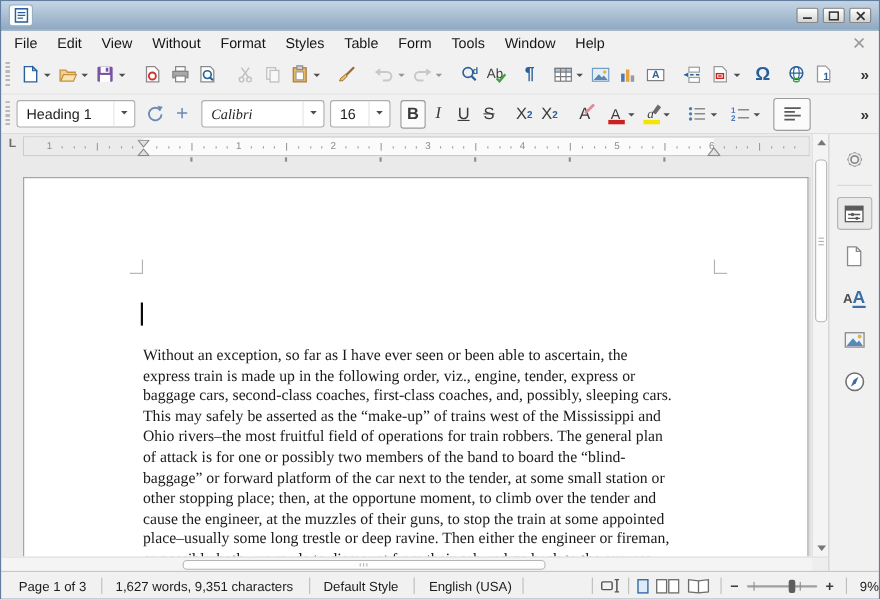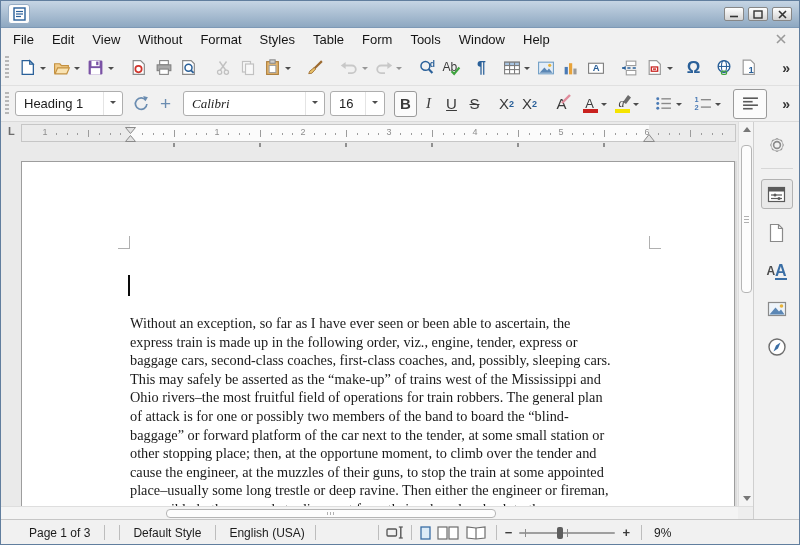--- a/index.html
+++ b/index.html
@@ -382,21 +382,21 @@
         <path d="M13 5 a5.4 5.4 0 1 0 1 3.5" fill="none" stroke="#6b8db1" stroke-width="1.6"></path>
         <polygon points="10.5,1 15,2 12.5,5.8" fill="#6b8db1"></polygon>
       </svg>
     </span>
     <span class="tbtn">
       <span style="font-size:19px;color:#6b8db1;font-weight:300;line-height:14px">+</span>
     </span>
 
     <span class="gap2"></span>
 
-    <span class="combo" style="width:142px">
+    <span class="combo" style="width:112px">
       <span class="cval fontname">Calibri</span>
       <span class="carr">
           <span class="darr"></span>
         </span>
     </span>
     <span class="gap2"></span>
     <span class="combo" style="width:55px">
       <span class="cval">16</span>
       <span class="carr">
           <span class="darr"></span>
@@ -655,22 +655,23 @@
     </span>
     <span class="sbicon">
       <svg width="20" height="20" viewBox="0 0 20 20">
         <circle cx="10" cy="10" r="8" fill="#fff" stroke="#6d6d6d" stroke-width="1.4"></circle>
         <polygon points="13.5,5.5 11,11.5 6.5,14.5 9,8.5" fill="#3a6ea5"></polygon>
       </svg>
     </span>
   </div>
 
   <div class="statusbar">
-    <span class="sseg" style="margin-left:28px">Page 1 of 3</span>
+    <span class="sseg" style="margin-left:16px">Page 1 of 3</span>
     <span class="ssep" style="margin-left:14px"></span>
+    <span class="sseg" style="margin-left:12px">1,627 words, 9,351 characters</span>
     <span class="ssep" style="margin-left:14px"></span>
     <span class="sseg" style="margin-left:13px">Default Style</span>
     <span class="ssep" style="margin-left:14px"></span>
     <span class="sseg" style="margin-left:13px">English (USA)</span>
     <span class="ssep" style="margin-left:10px"></span>
     <span class="ssep" style="margin-left:62px"></span>
     <span style="margin-left:7px;display:flex;align-items:center">
       <svg width="18" height="13" viewBox="0 0 18 13">
         <rect x="1" y="3" width="9.5" height="7" rx="1" fill="none" stroke="#555" stroke-width="1.3"></rect>
         <line x1="14.8" y1="1" x2="14.8" y2="12" stroke="#555" stroke-width="1.4"></line>

